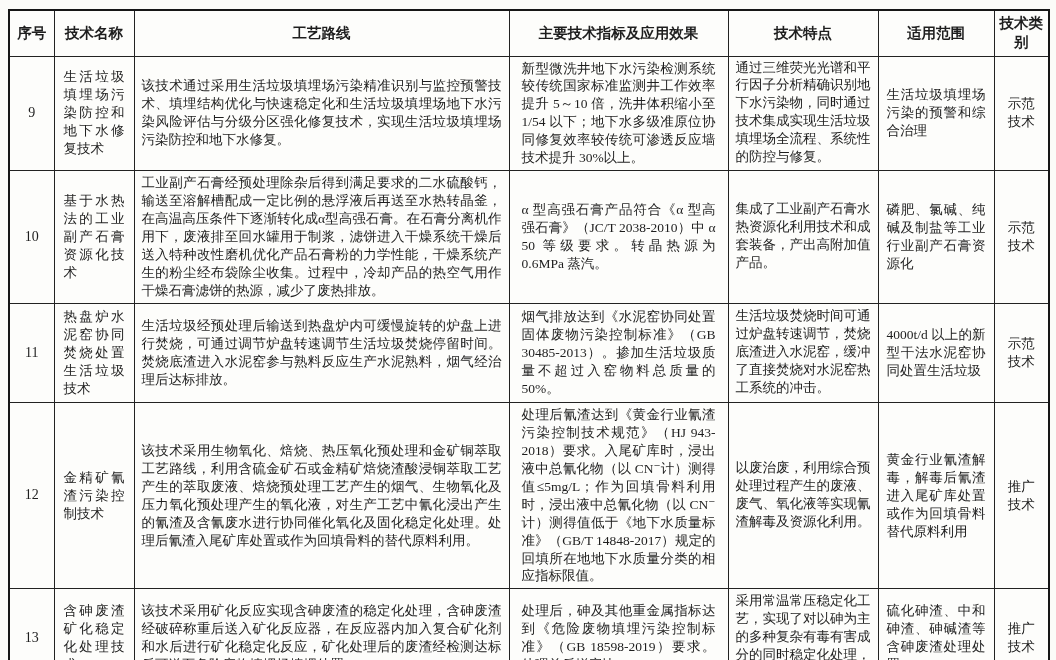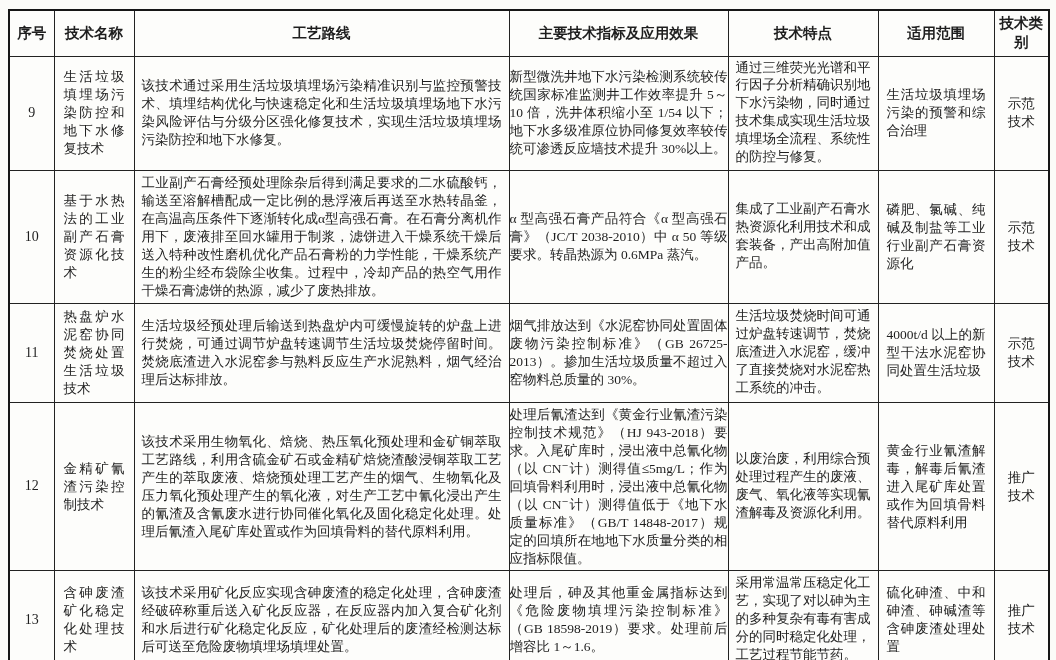--- a/index.html
+++ b/index.html
@@ -58,21 +58,21 @@
     padding: 3px 9px;
   }
   td.route-cell {
     text-align: justify;
     text-justify: inter-character;
     padding: 3px 7px;
   }
   td.ind-cell {
     text-align: justify;
     text-justify: inter-character;
-    padding: 3px 0;
+    padding: 3px 12px;
   }
   td.feat-cell {
     text-align: justify;
     text-justify: inter-character;
     padding: 3px 7px;
     font-family: Liberation Mono, monospace;
   }
   td.scope-cell {
     text-align: justify;
     text-justify: inter-character;
@@ -125,21 +125,21 @@
         <td class="route-cell">工业副产石膏经预处理除杂后得到满足要求的二水硫酸钙，输送至溶解槽配成一定比例的悬浮液后再送至水热转晶釜，在高温高压条件下逐渐转化成α型高强石膏。在石膏分离机作用下，废液排至回水罐用于制浆，滤饼进入干燥系统干燥后送入特种改性磨机优化产品石膏粉的力学性能，干燥系统产生的粉尘经布袋除尘收集。过程中，冷却产品的热空气用作干燥石膏滤饼的热源，减少了废热排放。</td>
         <td class="ind-cell">α 型高强石膏产品符合《α 型高强石膏》（JC/T 2038-2010）中 α 50 等级要求。转晶热源为 0.6MPa 蒸汽。</td>
         <td class="feat-cell">集成了工业副产石膏水热资源化利用技术和成套装备，产出高附加值产品。</td>
         <td class="scope-cell">磷肥、氯碱、纯碱及制盐等工业行业副产石膏资源化</td>
         <td class="cat-cell">示范技术</td>
       </tr>
       <tr class="r-11">
         <td class="no-cell">11</td>
         <td class="name-cell">热盘炉水泥窑协同焚烧处置生活垃圾技术</td>
         <td class="route-cell">生活垃圾经预处理后输送到热盘炉内可缓慢旋转的炉盘上进行焚烧，可通过调节炉盘转速调节生活垃圾焚烧停留时间。焚烧底渣进入水泥窑参与熟料反应生产水泥熟料，烟气经治理后达标排放。</td>
-        <td class="ind-cell">烟气排放达到《水泥窑协同处置固体废物污染控制标准》（GB 26725-2013）。掺加生活垃圾质量不超过入窑物料总质量的 30%。</td>
+        <td class="ind-cell">烟气排放达到《水泥窑协同处置固体废物污染控制标准》（GB 30485-2013）。掺加生活垃圾质量不超过入窑物料总质量的 50%。</td>
         <td class="feat-cell">生活垃圾焚烧时间可通过炉盘转速调节，焚烧底渣进入水泥窑，缓冲了直接焚烧对水泥窑热工系统的冲击。</td>
         <td class="scope-cell">4000t/d 以上的新型干法水泥窑协同处置生活垃圾</td>
         <td class="cat-cell">示范技术</td>
       </tr>
       <tr class="r-12">
         <td class="no-cell">12</td>
         <td class="name-cell">金精矿氰渣污染控制技术</td>
         <td class="route-cell">该技术采用生物氧化、焙烧、热压氧化预处理和金矿铜萃取工艺路线，利用含硫金矿石或金精矿焙烧渣酸浸铜萃取工艺产生的萃取废液、焙烧预处理工艺产生的烟气、生物氧化及压力氧化预处理产生的氧化液，对生产工艺中氰化浸出产生的氰渣及含氰废水进行协同催化氧化及固化稳定化处理。处理后氰渣入尾矿库处置或作为回填骨料的替代原料利用。</td>
         <td class="ind-cell">处理后氰渣达到《黄金行业氰渣污染控制技术规范》（HJ 943-2018）要求。入尾矿库时，浸出液中总氰化物（以 CN⁻计）测得值≤5mg/L；作为回填骨料利用时，浸出液中总氰化物（以 CN⁻计）测得值低于《地下水质量标准》（GB/T 14848-2017）规定的回填所在地地下水质量分类的相应指标限值。</td>
         <td class="feat-cell">以废治废，利用综合预处理过程产生的废液、废气、氧化液等实现氰渣解毒及资源化利用。</td>

